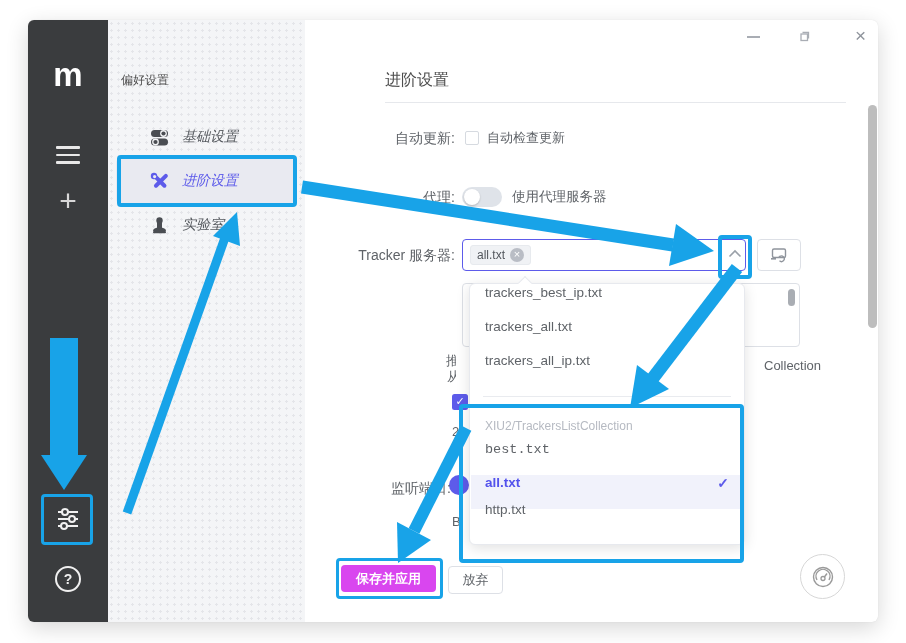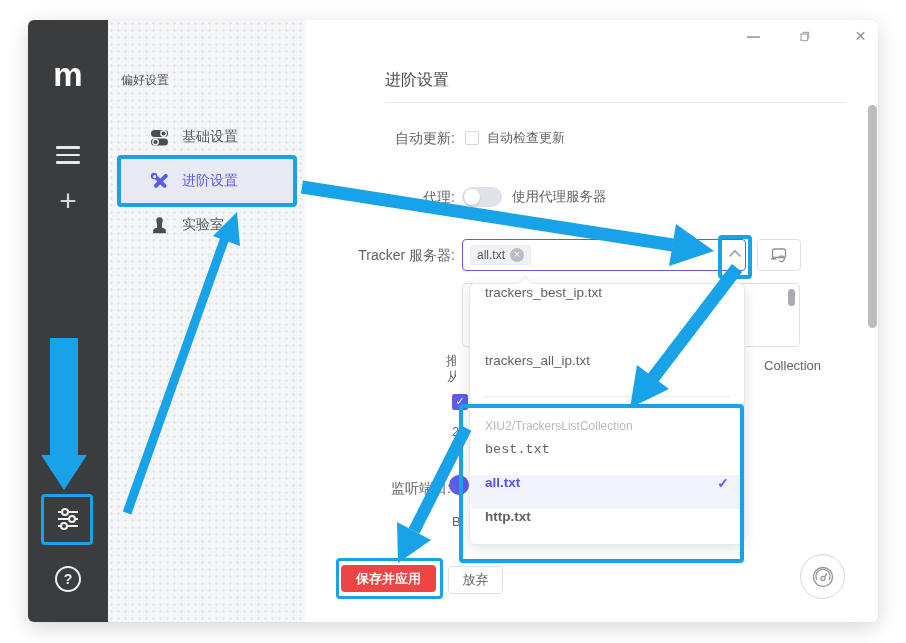--- a/index.html
+++ b/index.html
@@ -25,21 +25,21 @@
   .help-circle { width:26px; height:26px; border:2px solid #f0f0f0; border-radius:50%;
                  color:#f0f0f0; font-size:14px; font-weight:bold; text-align:center; line-height:22px; }
 
   
   .prefs { position:absolute; left:80px; top:0; width:197px; height:602px;
            background:#f4f5f7;
            background-image:radial-gradient(#e4e5e9 1px, transparent 1.2px);
            background-size:7px 7px; }
   .prefs-title { position:absolute; left:13px; top:52px; font-size:12px; color:#4d4d4d; }
   .menu-row { position:absolute; left:8px; width:181px; height:44px;
-              display:flex; align-items:center; padding-left:34px; font-size:14px; color:#565a5f; }
+              display:flex; align-items:center; padding-left:34px; font-size:14px; color:#565a5f;font-style:italic; }
   .menu-row .mi { width:19px; height:19px; margin-right:13px; flex:0 0 auto; }
   .menu-row.active { background:#e9eaf1; border-radius:4px; color:#5d5bea; }
 
   
   .main-title { position:absolute; left:357px; top:50px; font-size:16px; color:#4d4d4d; }
   .h-divider { position:absolute; left:357px; top:82px; width:461px; height:1px; background:#e6e8ec; }
   .scrollthumb { position:absolute; left:840px; top:85px; width:9px; height:223px;
                  background:#bdbdbd; border-radius:5px; }
   .form-label { position:absolute; width:150px; text-align:right; font-size:14px; color:#5f6368; line-height:20px; }
   .opt-text { position:absolute; font-size:13px; color:#5f6368; line-height:16px; }
@@ -72,21 +72,21 @@
   .dd-item { position:absolute; left:1px; right:1px; height:34px; display:flex; 
              padding:0 14px; font-size:13.5px; color:#5f6368; }
   .dd-item.selected { background:#f1f2fb; color:#5352ec; font-weight:bold; }
   .dd-item .check { margin-left:auto; color:#5d5bea; font-size:14px; font-weight:bold; }
   .dd-divider { position:absolute; left:13px; right:13px; top:112px; height:1px; background:#e9ebef; }
   .dd-group { position:absolute; left:15px; top:131px; height:22px; font-size:12px; color:#b6bac2;
               display:flex; align-items:center; }
 
   
   .btn-primary { position:absolute; left:313px; top:545px; width:95px; height:27px;
-                 background:#ef4444; border:none; border-radius:4px; color:#fff;
+                 background:#d946ef; border:none; border-radius:4px; color:#fff;
                  font-size:13px; font-weight:bold; line-height:27px; text-align:center; }
   .btn-plain { position:absolute; left:420px; top:546px; width:55px; height:28px;
                background:#fff; border:1px solid #dde0e6; border-radius:4px; color:#5f6368;
                font-size:13px; line-height:26px; text-align:center; }
   .fab { position:absolute; left:772px; top:534px; width:45px; height:45px; border-radius:50%;
          border:1.5px solid #d7d7d7; background:#fff; display:flex; align-items:center; justify-content:center; }
 
   
   .hl-box { position:absolute; border:4px solid #18a3e8; border-radius:4px; z-index:20; }
   .hl-box.thin { border-width:3px; }
@@ -214,33 +214,36 @@
     <div class="frag" style="left:424px; top:404px;">2</div>
     <div class="abs" style="left:421px; top:455px; width:20px; height:20px; background:#5d5bea; border-radius:50%;"></div>
     <div class="frag" style="left:424px; top:494px; width:10px;">B</div>
     <div class="form-label" style="left:277px; top:458px; width:146px;">监听端口:</div>
 
     <div class="dropdown">
       <div class="dd-arrow"></div>
       <div class="dd-item" style="top:1px;">
           <span>trackers_best_ip.txt</span>
         </div>
+      <div class="dd-item" style="top:35px;">
+          <span>trackers_all.txt</span>
+        </div>
       <div class="dd-item" style="top:69px;">
           <span>trackers_all_ip.txt</span>
         </div>
       <div class="dd-divider"></div>
       <div class="dd-group">XIU2/TrackersListCollection</div>
       <div class="dd-item" style="top:158px;font-family:Liberation Mono, monospace;">
           <span>best.txt</span>
         </div>
       <div class="dd-item selected" style="top:191px;">
         <span>all.txt</span>
         <span class="check">✓</span>
       </div>
-      <div class="dd-item" style="top:225px;font-weight:bold;">
+      <div class="dd-item" style="top:218px;">
           <span>http.txt</span>
         </div>
     </div>
 
     <div class="btn-primary">保存并应用</div>
     <div class="btn-plain">放弃</div>
     <div class="fab">
       <svg width="26" height="26" viewBox="0 0 26 26">
         <circle cx="13" cy="13" r="9.5" fill="none" stroke="#9a9a9a" stroke-width="1.4"></circle>
         <path d="M7 16 a7 7 0 1 1 12 0" fill="none" stroke="#9a9a9a" stroke-width="1.4"></path>

